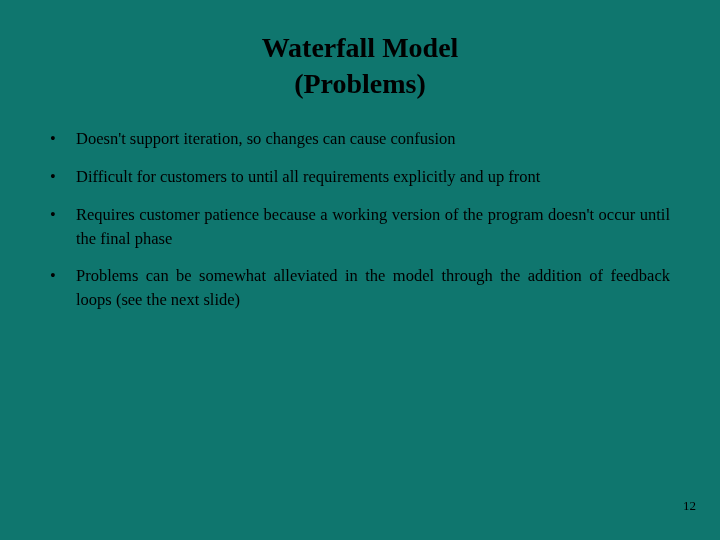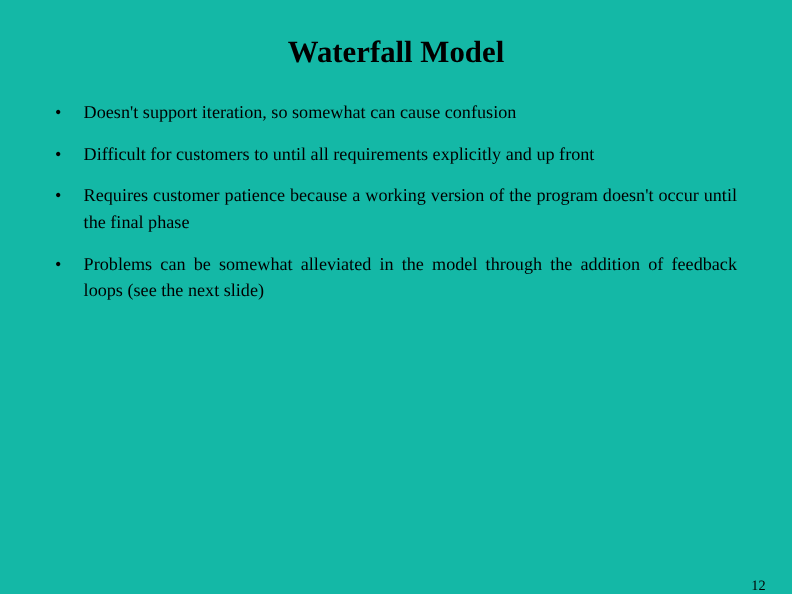--- a/index.html
+++ b/index.html
@@ -12,21 +12,21 @@
       width: 720px;
       height: 540px;
       background: #ffffff;
       font-family: 'Times New Roman', Times, serif;
       overflow: hidden;
     }
 
     .slide {
       width: 720px;
       height: 540px;
-      background: #14b8a6;
+      background: #0f766e;
       padding: 30px 50px 20px 50px;
       position: relative;
       display: flex;
       flex-direction: column;
     }
 
     .title {
       text-align: center;
       font-size: 28px;
       font-weight: bold;
@@ -65,40 +65,41 @@
       font-size: 16.5px;
       line-height: 1.45;
     }
 
     .bullet-text {
       flex: 1;
     }
 
     .page-number {
       position: absolute;
-      bottom: 0;
+      bottom: 26px;
       right: 24px;
       font-size: 13px;
       color: #000000;
     }
   </style>
 </head>
 <body>
 
 <div class="slide">
   <div class="title">
     <span>Waterfall Model</span><br>
+    <span>(Problems)</span>
   </div>
 
   <div class="content">
     <ul class="bullet-list">
 
       <li class="bullet-item">
         <span class="bullet-dot">•</span>
-        <span class="bullet-text">Doesn't support iteration, so somewhat can cause confusion</span>
+        <span class="bullet-text">Doesn't support iteration, so changes can cause confusion</span>
       </li>
 
       <li class="bullet-item">
         <span class="bullet-dot">•</span>
         <span class="bullet-text">Difficult for customers to until all requirements explicitly and up front</span>
       </li>
 
       <li class="bullet-item">
         <span class="bullet-dot">•</span>
         <span class="bullet-text">Requires customer patience because a working version of the program doesn't occur until the final phase</span>

